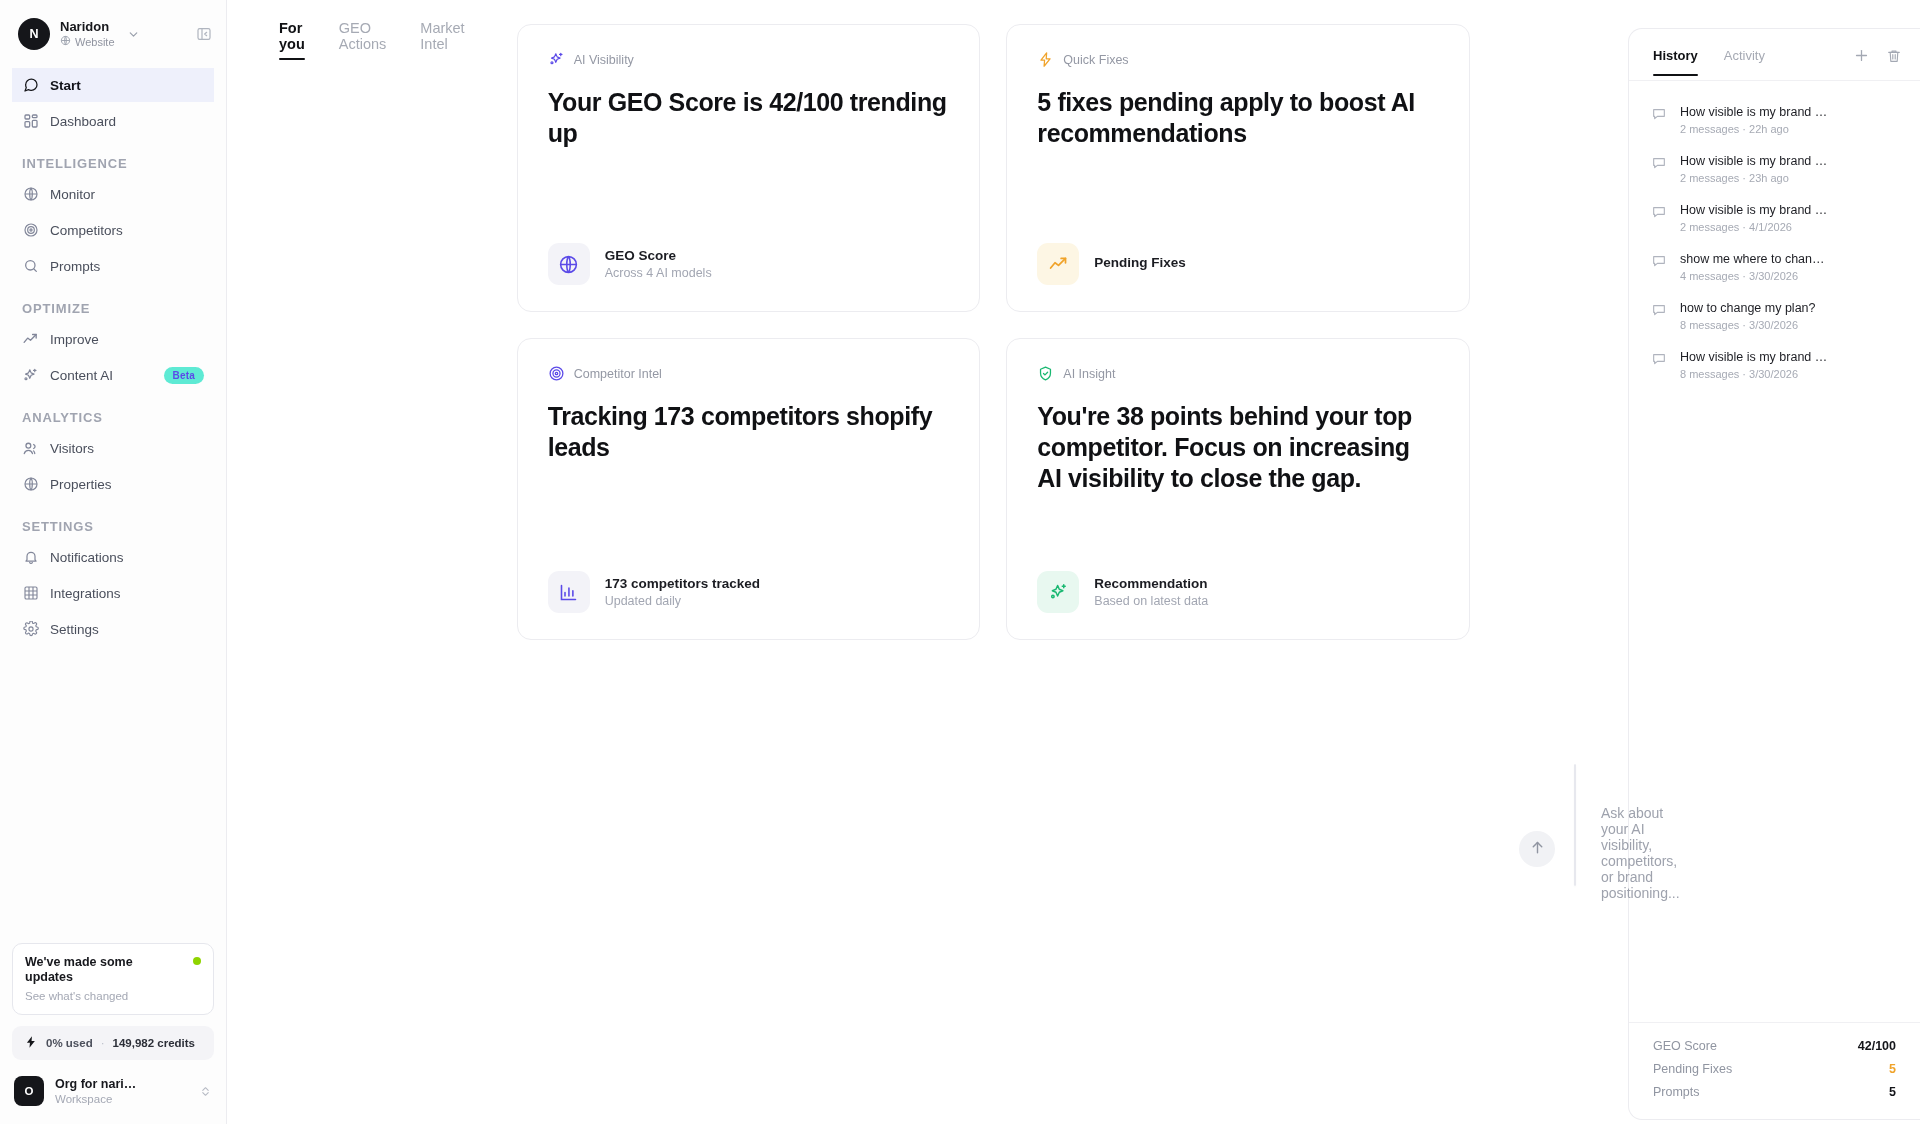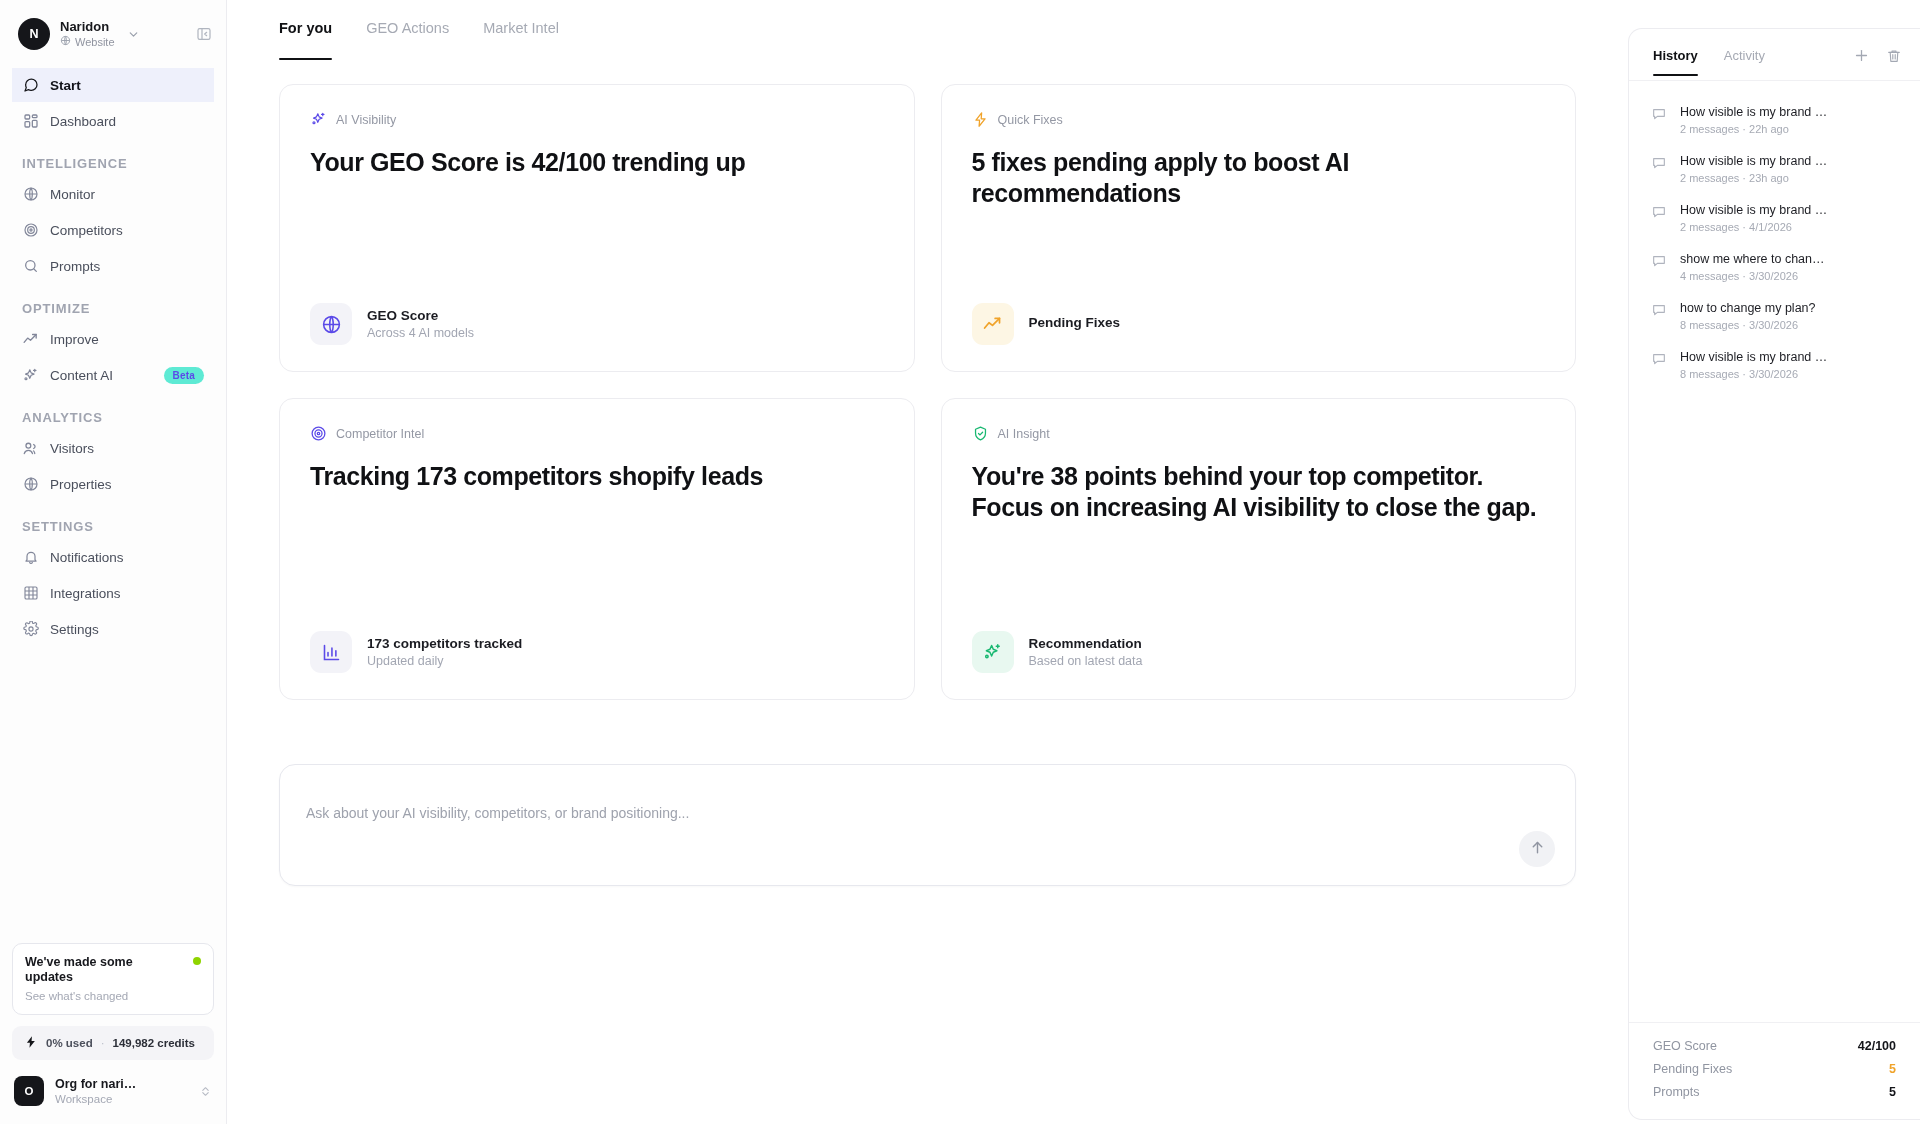--- a/index.html
+++ b/index.html
@@ -83,21 +83,21 @@
     display: flex; align-items: center; justify-content: center; font-size: 11.5px; font-weight: 700; flex:0 0 30px;
   }
   .ws-meta { display: flex; flex-direction: column; min-width: 0; }
   .ws-name { font-size: 12.5px; font-weight: 700; color: #17181d; line-height: 15px; white-space: nowrap; overflow: hidden; text-overflow: ellipsis; max-width: 96px;}
   .ws-sub { font-size: 11.5px; color: #a4a8b4; line-height: 14px; }
   .ws-chev { margin-left: auto; color: #b6bac4; display:flex; }
 
   
   .center {
     flex: 1 1 auto; height: 920px;
-    display: flex; flex-direction: column;
+    display: flex; flex-direction: row;
     background: #fff; position: relative;
     min-width: 0;
   }
   .tabs { display: flex; gap: 34px; padding: 20px 0 0 52px; height: 60px; flex: 0 0 60px; }
   .tab {
     font-size: 14.5px; color: #a6aab4; cursor: pointer;
     padding-bottom: 11px; position: relative; font-weight: 400;
   }
   .tab.active { color: #101114; font-weight: 700; }
   .tab.active::after {

